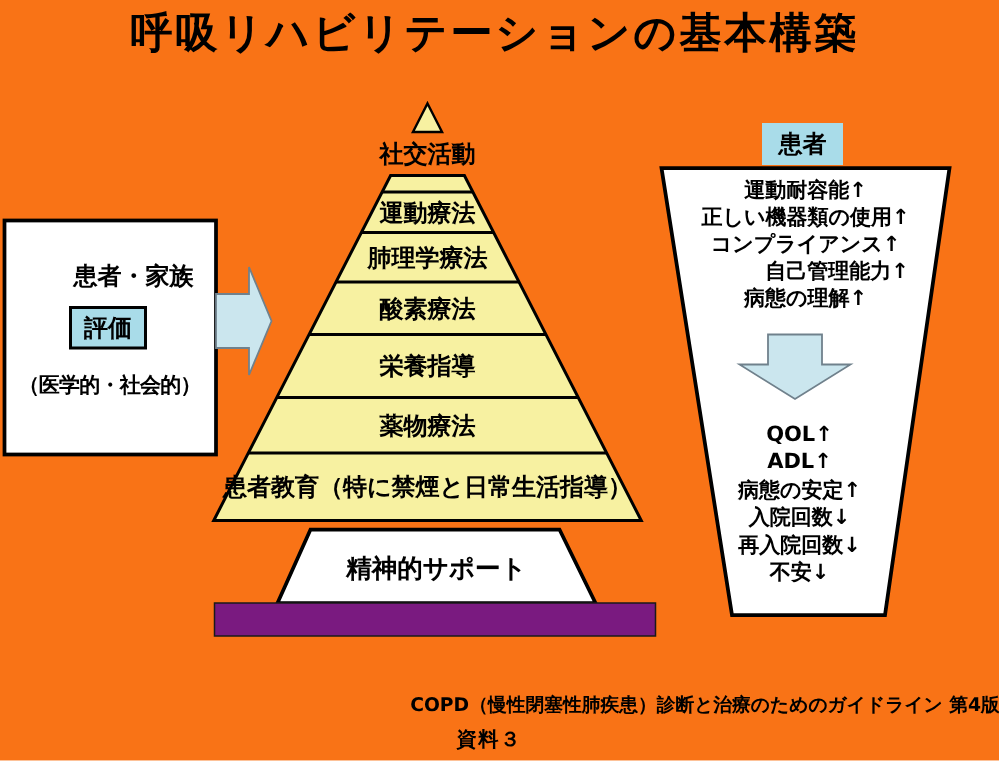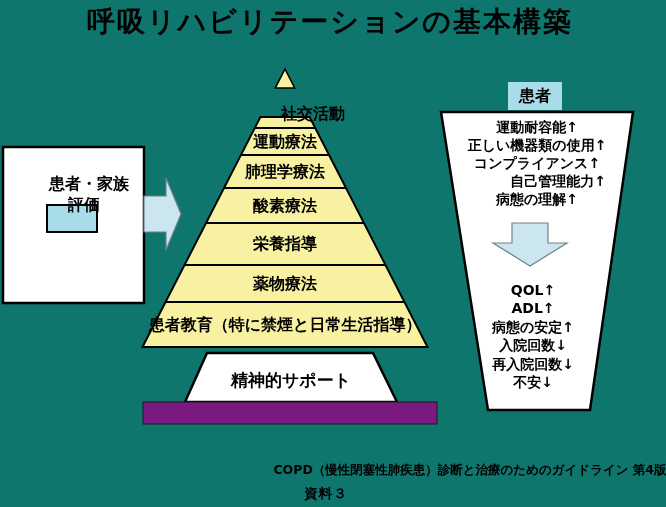--- a/index.html
+++ b/index.html
@@ -1,19 +1,19 @@
 <!DOCTYPE html>
 <html><head>
 <meta charset="utf-8">
 <style>
   html,body{margin:0;padding:0;background:#fff;}
   .canvas{
     position:relative;
     width:666px;height:507px;
-    background:#0f766e;
+    background:#f97316;
     overflow:hidden;
     font-family:"DejaVu Sans","Liberation Sans",sans-serif;
   }
   .canvas svg{position:absolute;left:0;top:0;}
   .lbl{
     position:absolute;
     transform:translate(-50%,-50%);
     white-space:nowrap;
     font-weight:bold;
     color:#000;
@@ -58,23 +58,24 @@
     <rect x="508" y="82" width="54" height="28" fill="#a9dce9"></rect>
 
     <polygon points="441,112 633,112 590,410 488,410" fill="#ffffff" stroke="#000" stroke-width="2.5"></polygon>
 
     <polygon points="512,223 548,223 548,243 567,243 530,266 493,243 512,243" stroke="#70818c" stroke-width="1.2" fill="#cbe6ee"></polygon>
   </svg>
 
   <div class="lbl title" style="left:330px;top:22px;">呼吸リハビリテーションの基本構築</div>
 
   <div class="lbl t16" style="left:73px;top:184px;margin-left:16px;">患者・家族</div>
-  <div class="lbl t16" style="left:72px;top:205px;margin-left:12px;">評価</div>
+  <div class="lbl t16" style="left:72px;top:219px;">評価</div>
+  <div class="lbl t13" style="left:73px;top:257px;">（医学的・社会的）</div>
 
-  <div class="lbl t16" style="left:285px;top:114px;margin-left:28px;">社交活動</div>
+  <div class="lbl t16" style="left:285px;top:103px;">社交活動</div>
   <div class="lbl t16" style="left:285px;top:141.5px;">運動療法</div>
   <div class="lbl t16" style="left:285px;top:171.5px;">肺理学療法</div>
   <div class="lbl t16" style="left:285px;top:205.5px;">酸素療法</div>
   <div class="lbl t16" style="left:285px;top:244px;text-align:center;">栄養指導</div>
   <div class="lbl t16" style="left:285px;top:283.5px;">薬物療法</div>
   <div class="lbl t16" style="left:285px;top:324.5px;">患者教育（特に禁煙と日常生活指導）</div>
 
   <div class="lbl t17" style="left:291px;top:380px;">精神的サポート</div>
 
   <div class="lbl t16" style="left:535px;top:96px;">患者</div>

